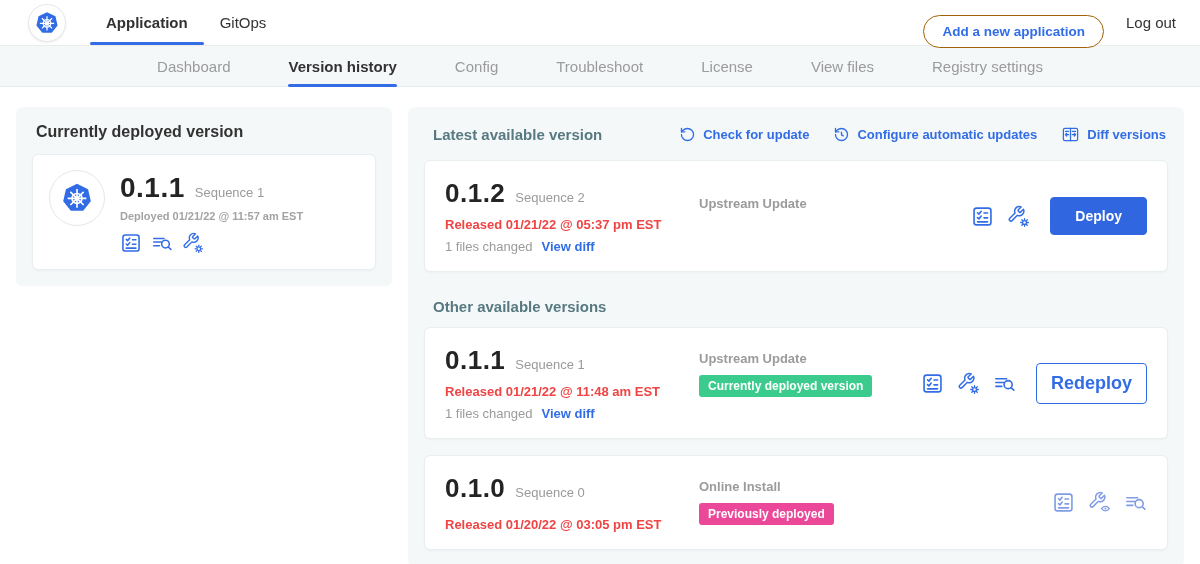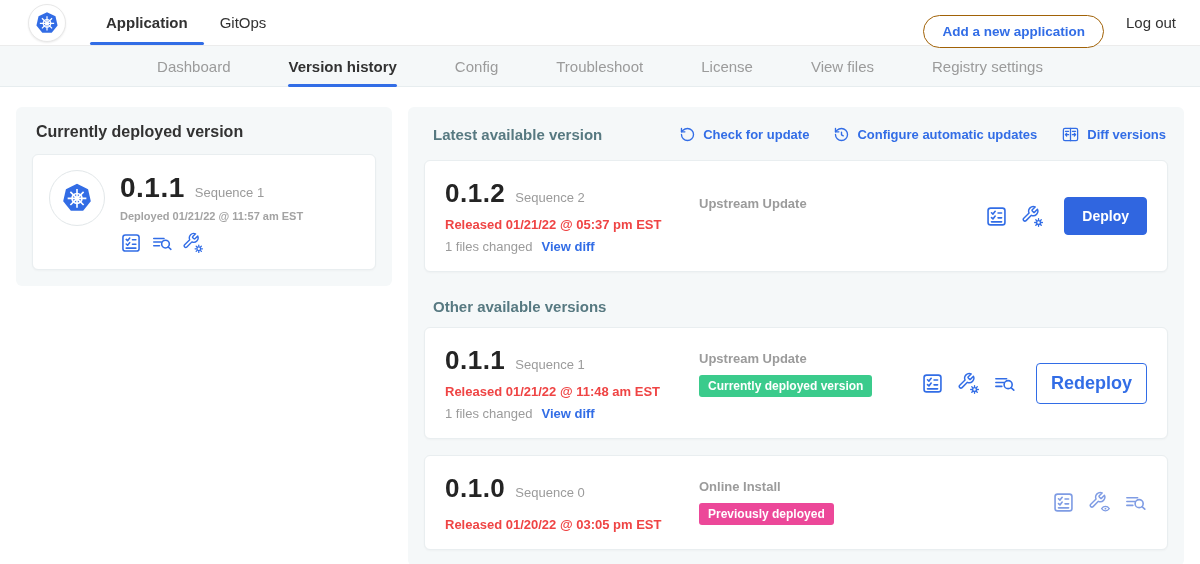--- a/index.html
+++ b/index.html
@@ -59,21 +59,21 @@
   .vc-released { margin-top:8px; font-size:13px; font-weight:600; color:#ef4444; }
   .vc-files { margin-top:7px; font-size:13px; color:#9b9b9b; display:flex; gap:9px; align-items:center; }
   .vc-viewdiff { color:#326de6; font-weight:700; font-size:13px; }
   .vc-mid { flex:1; align-self:flex-start; padding-top:6px; }
   .vc-source { font-size:13px; font-weight:700; color:#9b9b9b; }
   .badge { display:inline-block; margin-top:9px; padding:4px 9px; border-radius:3px; color:#fff; font-size:12px; font-weight:700; }
   .badge--green { background:#3bcb8c; }
   .badge--gray  { background:#ec4899; }
   .vc-actions { display:flex; align-items:center; gap:13px; color:#326de6; }
   .vc-actions.muted { color:#7f9ce4; }
-  .btn-deploy { background:#3066e0; border:1px solid #3066e0; color:#fff; font-weight:700; font-size:14px; border-radius:4px; padding:10px 17px; margin-left:7px; cursor:pointer; font-family:inherit; }
+  .btn-deploy { background:#3066e0; border:1px solid #3066e0; color:#fff; font-weight:700; font-size:14px; border-radius:4px; padding:10px 24px; margin-left:7px; cursor:pointer; font-family:inherit; }
   .btn-redeploy { background:#fff; border:1px solid #326de6; color:#326de6; font-weight:700; font-size:18px; border-radius:4px; padding:9px 14px; margin-left:7px; cursor:pointer; font-family:inherit; }
 
   svg { display:block; }
 </style>
 </head>
 <body>
 
 <svg width="0" height="0" style="position:absolute" aria-hidden="true">
   <defs>
     <symbol id="sym-k8s" viewBox="0 0 24 24">

